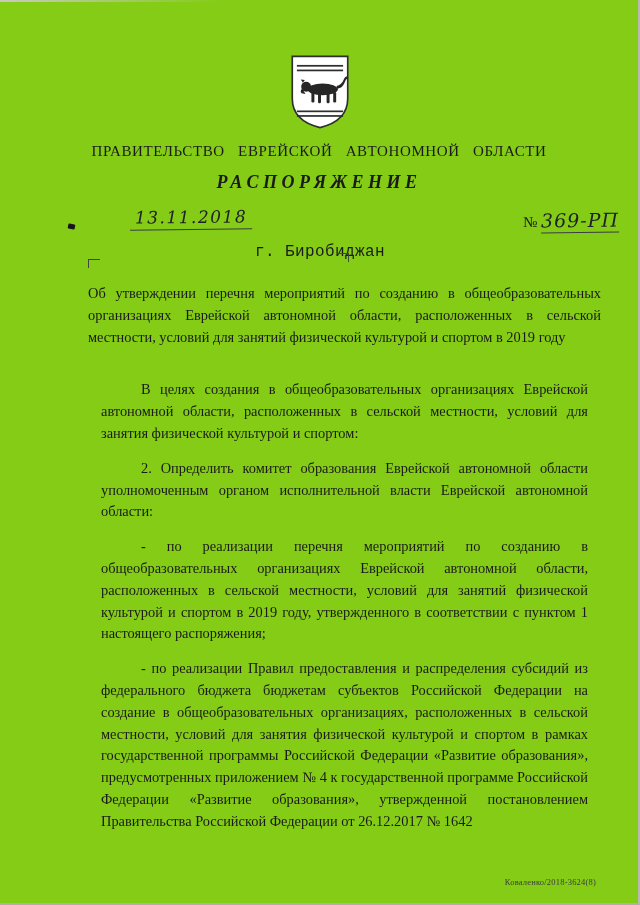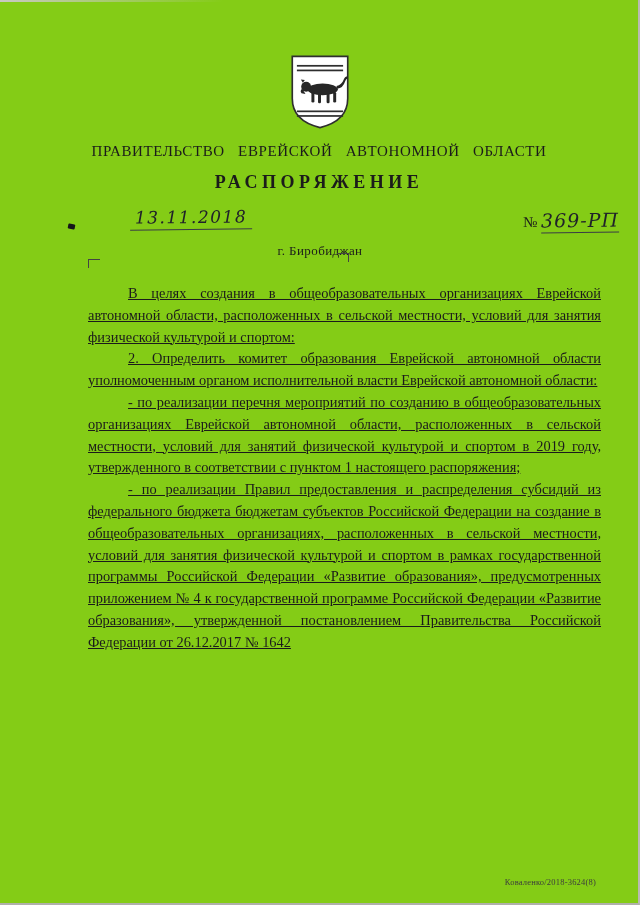--- a/index.html
+++ b/index.html
@@ -18,21 +18,21 @@
   .emblem{
     position:absolute;left:287px;top:52px;width:66px;height:80px;
   }
   .org{
     position:absolute;top:143px;left:0;width:100%;
     text-align:center;font-size:15px;letter-spacing:.6px;word-spacing:9px;
     white-space:nowrap;
   }
   .doctype{
     position:absolute;top:172px;left:0;width:100%;
-    text-align:center;font-size:18px;font-weight:bold;letter-spacing:4.5px;
+    text-align:center;font-size:18px;font-weight:bold;letter-spacing:4.5px;font-style:italic;
   }
   .dateline{
     position:absolute;top:207px;left:106px;width:513px;height:28px;
   }
   .hand{
     font-family:"DejaVu Serif",serif;font-style:italic;
     color:#20222a;
   }
   .date-hand{
     position:absolute;left:24px;top:0;width:122px;
@@ -49,31 +49,31 @@
     font-size:19px;letter-spacing:1px;
     border-bottom:1.4px solid #3a3d46;padding-bottom:1px;
     transform:rotate(-.8deg);
   }
   .punch{
     position:absolute;left:68px;top:224px;width:7px;height:5px;
     background:#15151a;transform:rotate(12deg);border-radius:1px;
   }
   .place{
     position:absolute;top:243px;left:0;width:640px;
-    text-align:center;font-size:13px;letter-spacing:.4px;
+    text-align:center;font-size:16px;letter-spacing:.4px;font-family:Liberation Mono, monospace;
   }
   .corner{position:absolute;width:11px;height:8px;}
   .corner-left{left:88px;top:259px;border-top:1.3px solid #444;border-left:1.3px solid #444;}
   .corner-right{left:337px;top:253px;border-top:1.3px solid #444;border-right:1.3px solid #444;}
   .content{
     position:absolute;top:283px;left:88px;width:513px;
     font-size:14.4px;line-height:21.8px;text-align:justify;
   }
   .subject{margin:0 0 31px 0;}
-  .content p{margin:0;text-indent:40px;text-decoration:underline;}
+  .content p{margin:13px;text-indent:40px;}
   .footer-ref{
     position:absolute;right:42px;bottom:16px;
     font-size:8.5px;color:#3c3c3c;letter-spacing:.2px;padding-left:40px;
   }
   
   .edge-top{position:absolute;left:0;top:0;width:100%;height:2px;background:linear-gradient(90deg,#c9c9c4,transparent 35%);}
 </style>
 </head>
 <body>
 
@@ -112,20 +112,21 @@
       <span>№</span>
       <span class="num-hand hand">369-РП</span>
     </div>
   </div>
 
   <div class="place">г. Биробиджан</div>
   <span class="corner corner-left"></span>
   <span class="corner corner-right"></span>
 
   <div class="content">
+    <div class="subject">Об утверждении перечня мероприятий по созданию в общеобразовательных организациях Еврейской автономной области, расположенных в сельской местности, условий для занятий физической культурой и спортом в 2019 году</div>
     <p>В целях создания в общеобразовательных организациях Еврейской автономной области, расположенных в сельской местности, условий для занятия физической культурой и спортом:</p>
     <p>2. Определить комитет образования Еврейской автономной области уполномоченным органом исполнительной власти Еврейской автономной области:</p>
     <p>- по реализации перечня мероприятий по созданию в общеобразовательных организациях Еврейской автономной области, расположенных в сельской местности, условий для занятий физической культурой и спортом в 2019 году, утвержденного в соответствии с пунктом 1 настоящего распоряжения;</p>
     <p>- по реализации Правил предоставления и распределения субсидий из федерального бюджета бюджетам субъектов Российской Федерации на создание в общеобразовательных организациях, расположенных в сельской местности, условий для занятия физической культурой и спортом в рамках государственной программы Российской Федерации «Развитие образования», предусмотренных приложением № 4 к государственной программе Российской Федерации «Развитие образования», утвержденной постановлением Правительства Российской Федерации от 26.12.2017 № 1642</p>
   </div>
 
   <div class="footer-ref">Коваленко/2018-3624(8)</div>
 </div>
 
 </body></html>

